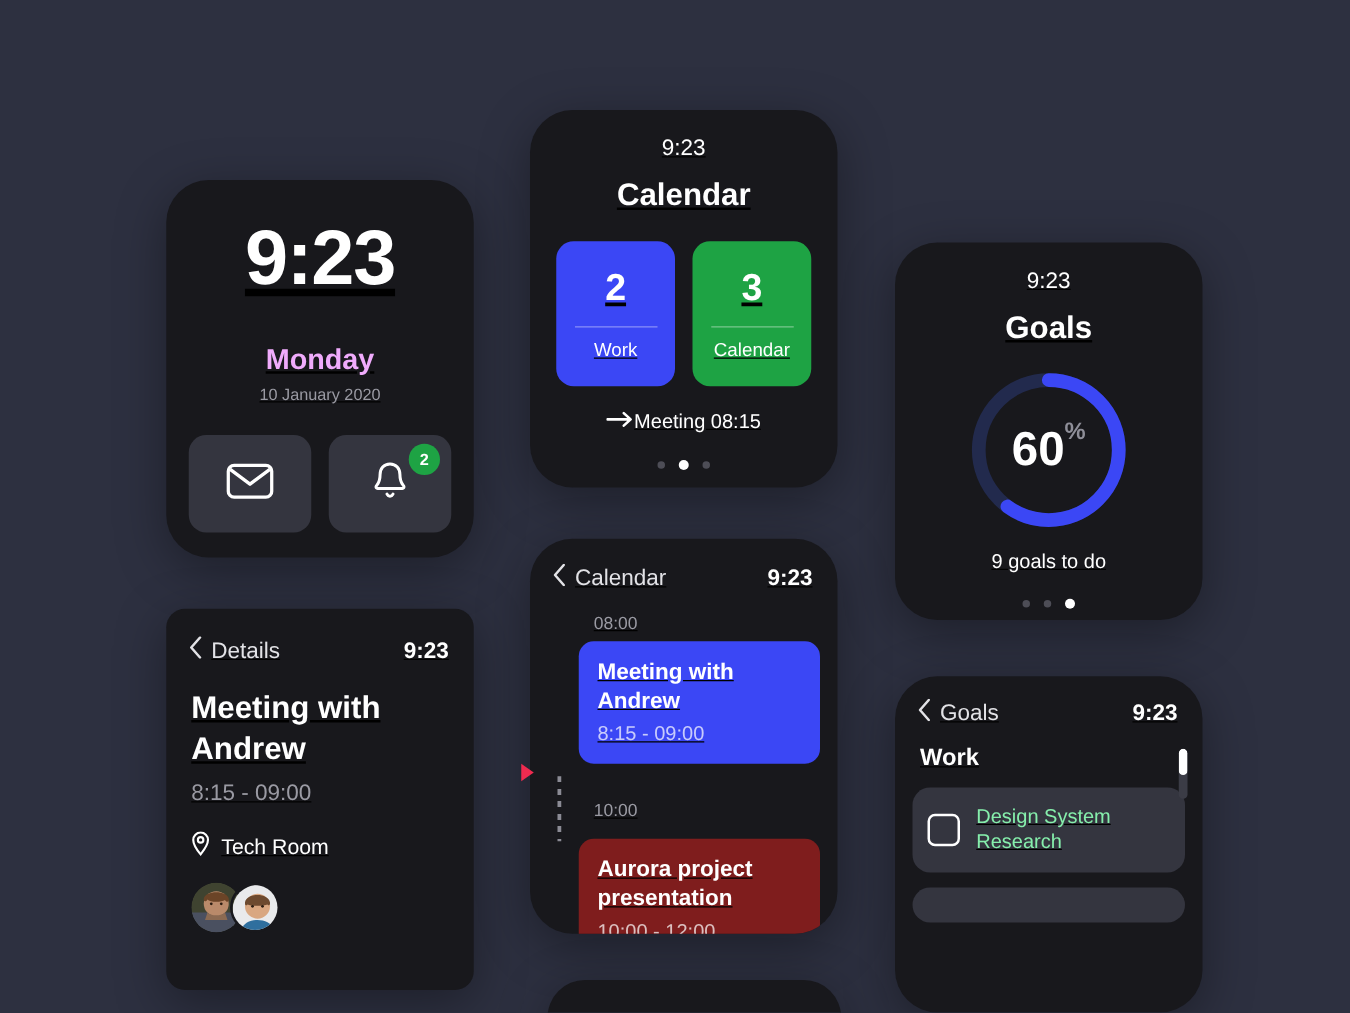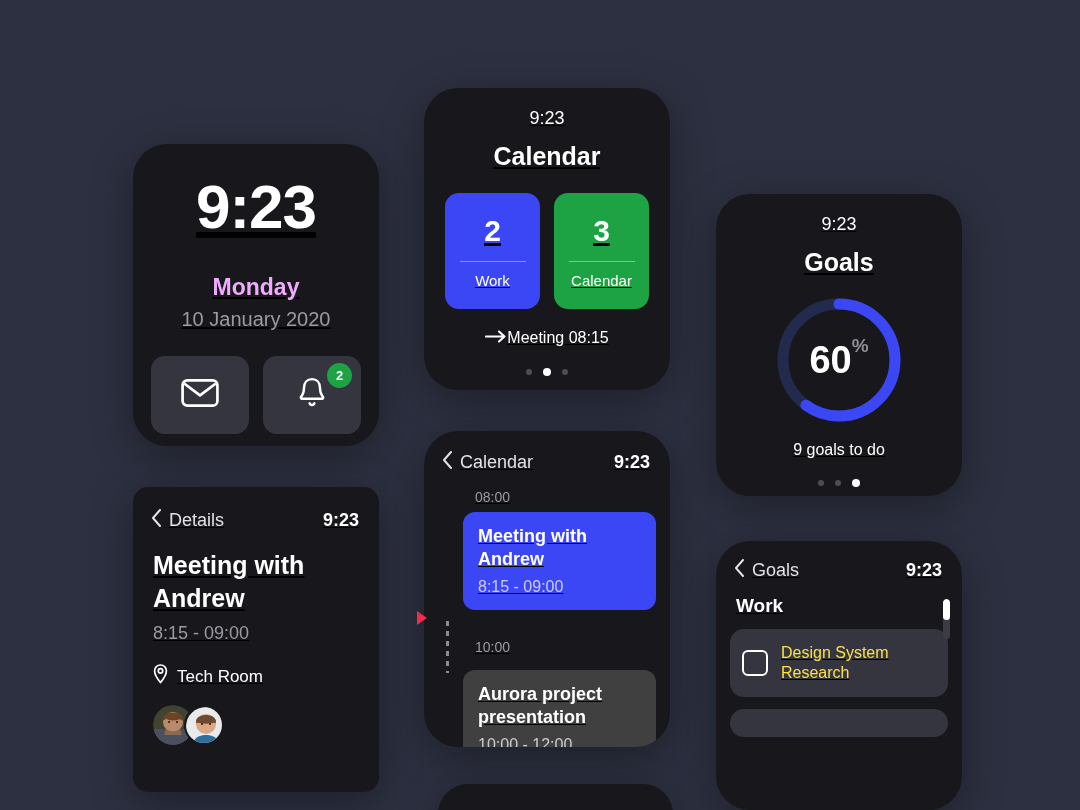--- a/index.html
+++ b/index.html
@@ -26,21 +26,21 @@
     text-align: center; color: #ffffff;
     font-size: 62px; font-weight: bold; letter-spacing: -1px;
     margin-top: 32px; line-height: 1;
   }
   .clock-day {
     text-align: center; color: #f0abfc;
     font-size: 23px; font-weight: bold; margin-top: 36px;
   }
   .clock-date {
     text-align: center; color: #9a9aa3;
-    font-size: 20px; margin-top: 7px;
+    font-size: 13px; margin-top: 7px;
   }
   .tile-row { display: flex; gap: 14px; justify-content: center; margin-top: 25px; }
   .tile {
     width: 98px; height: 78px; background: #34353f;
     border-radius: 14px; display: flex; align-items: center; justify-content: center;
     position: relative;
   }
   .badge {
     position: absolute; top: 7px; right: 9px;
     width: 25px; height: 25px; border-radius: 50%;
@@ -130,21 +130,21 @@
   .gl-section { color: #ffffff; font-size: 19px; font-weight: bold; padding: 14px 0 0 20px; }
   .gl-item {
     background: #34353f; border-radius: 14px;
     margin: 12px 14px 0 14px; padding: 14px 12px;
     display: flex; align-items: center; gap: 13px;
   }
   .checkbox {
     width: 26px; height: 26px; min-width: 26px; border: 2px solid #ffffff;
     border-radius: 6px;
   }
-  .gl-text { color: #fde047; font-size: 16px; line-height: 1.25; }
+  .gl-text { color: #86efac; font-size: 16px; line-height: 1.25; }
   .scrollbar {
     position: absolute; right: 12px; top: 58px; width: 7px; height: 40px;
     border-radius: 4px; background: #3b3c46; overflow: hidden;
   }
   .scrollthumb { width: 100%; height: 52%; background: #ffffff; border-radius: 4px; }
 
   
   #partial-card { left: 438px; top: 784px; width: 235px; height: 60px; border-radius: 30px; }
 </style>
 </head>
@@ -295,21 +295,21 @@
       <span class="nav-time">9:23</span>
     </div>
 
     <div class="tl-hour" style="margin-top:16px">08:00</div>
     <div class="tl-event" style="background:#3b47f5">
       <div class="tl-ev-title">Meeting with Andrew</div>
       <div class="tl-ev-time">8:15 - 09:00</div>
     </div>
 
     <div class="tl-hour" style="margin-top:29px">10:00</div>
-    <div class="tl-event" style="background:#404040; margin-top:15px">
+    <div class="tl-event" style="background:#7f1d1d; margin-top:15px">
       <div class="tl-ev-title">Aurora project presentation</div>
       <div class="tl-ev-time">10:00 - 12:00</div>
     </div>
 
   </div>
   <div class="now-arrow"></div>
   <div class="dotline"></div>
 
   <div class="card" id="goals-card">
     <div class="g-time">9:23</div>

